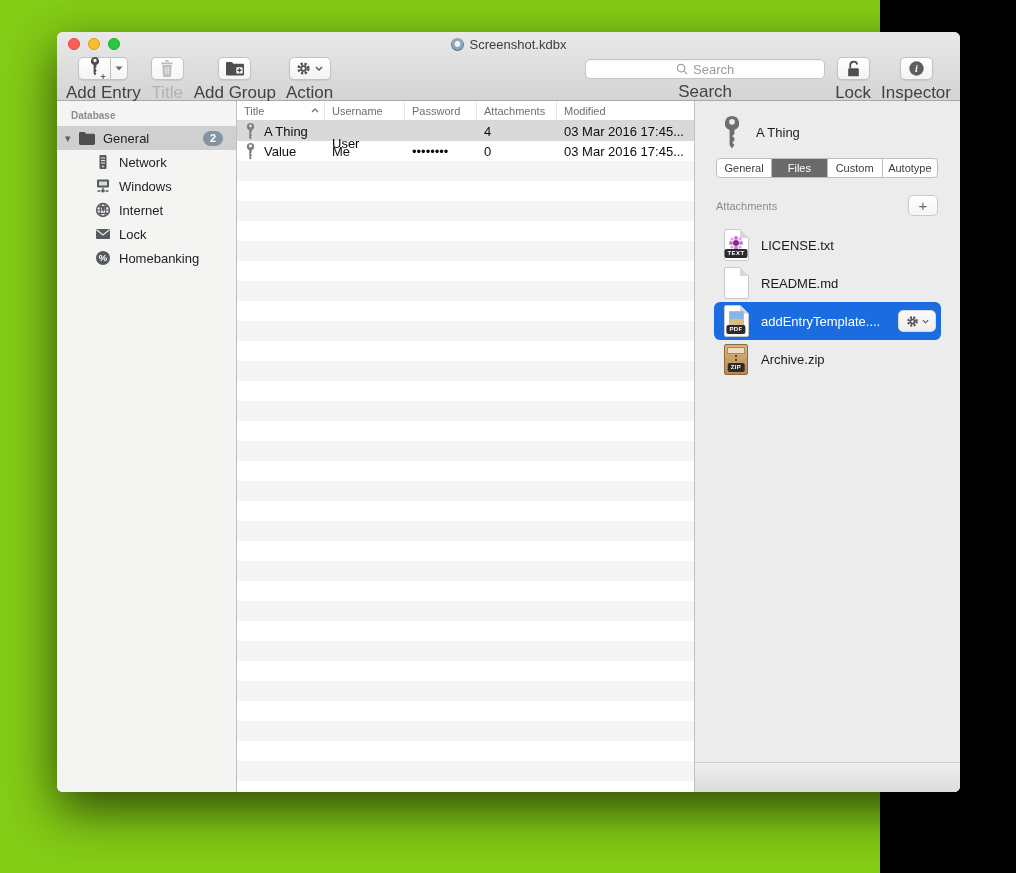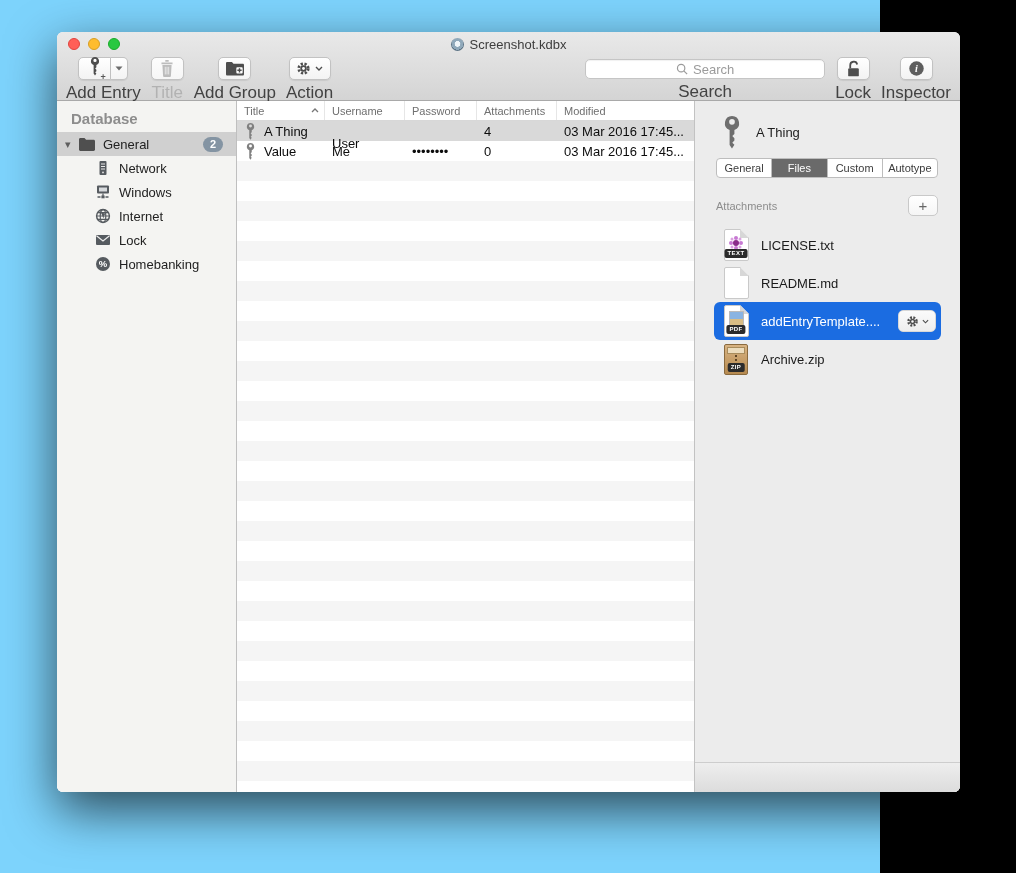--- a/index.html
+++ b/index.html
@@ -1,17 +1,17 @@
 <!DOCTYPE html>
 <html><head>
 <meta charset="utf-8">
 <style>
   html,body{margin:0;padding:0;background:#000;width:1016px;height:873px;overflow:hidden;
     font-family:"Liberation Sans","DejaVu Sans",sans-serif;-webkit-font-smoothing:antialiased;}
-  .screen{position:relative;width:880px;height:873px;background:#7dd3fc;}
+  .screen{position:relative;width:880px;height:873px;background:#84cc16;}
   .window{position:absolute;left:57px;top:32px;width:903px;height:760px;border-radius:6px;
     overflow:hidden;background:#fff;box-shadow:0 18px 50px rgba(0,0,0,.65);display:flex;flex-direction:column;}
 
   
   .header{height:68px;flex:0 0 68px;background:linear-gradient(#e9e9e9,#d4d4d4);
     border-bottom:1px solid #a9a9a9;position:relative;}
   .titlebar{height:22px;position:relative;}
   .traffic{position:absolute;left:11px;top:6px;display:flex;gap:8px;}
   .light{width:12px;height:12px;border-radius:50%;box-sizing:border-box;}
   .light.close{background:#ff5f57;border:1px solid #e0443e;}
@@ -39,21 +39,21 @@
   .keyplus .plus{position:absolute;right:-5px;bottom:-2px;font-size:9px;font-weight:bold;color:#585858;}
   .search-field{width:240px;height:20px;box-sizing:border-box;background:#fff;border:1px solid #c5c5c5;
     border-radius:5px;display:flex;align-items:center;justify-content:center;gap:5px;color:#9b9b9b;font-size:13px;
     box-shadow:inset 0 1px 1px rgba(0,0,0,.06);margin-top:2px;}
 
   
   .content{flex:1;display:flex;min-height:0;background:#fff;}
 
   
   .sidebar{width:180px;flex:0 0 180px;background:#f4f4f2;border-right:1px solid #bfbfbf;box-sizing:border-box;}
-  .sb-header{margin:9px 0 5px 14px;font-size:15px;font-weight:bold;color:#8d8d8d;}
+  .sb-header{margin:9px 0 5px 14px;font-size:10px;font-weight:bold;color:#8d8d8d;}
   .sb-row{height:24px;display:flex;align-items:center;font-size:13px;color:#222;}
   .sb-root{padding-left:8px;}
   .sb-root.selected{background:#d0d0d0;}
   .disclosure{font-size:11px;color:#5e5e5e;width:12px;}
   .sb-icon{width:16px;height:16px;display:flex;align-items:center;justify-content:center;margin-right:8px;}
   .sb-root .sb-icon{margin-left:2px;}
   .sb-badge{margin-left:auto;margin-right:13px;background:#8494a3;color:#fff;font-size:11px;font-weight:bold;
     border-radius:9px;padding:1px 7px;line-height:13px;}
   .sb-item{padding-left:38px;}
 

